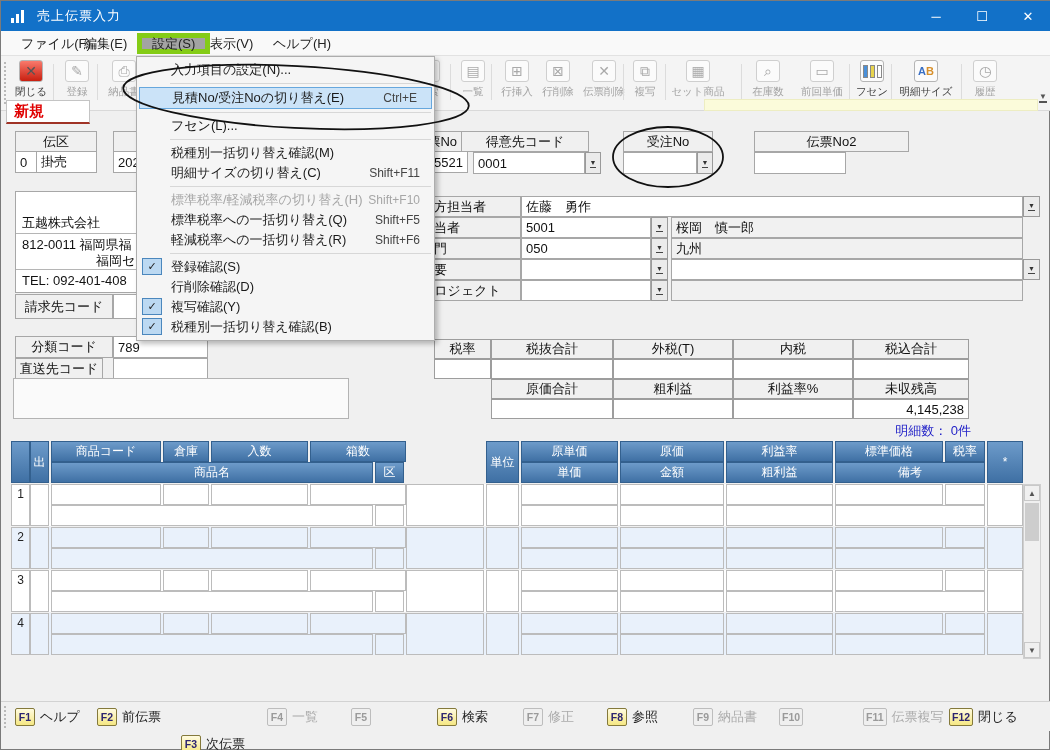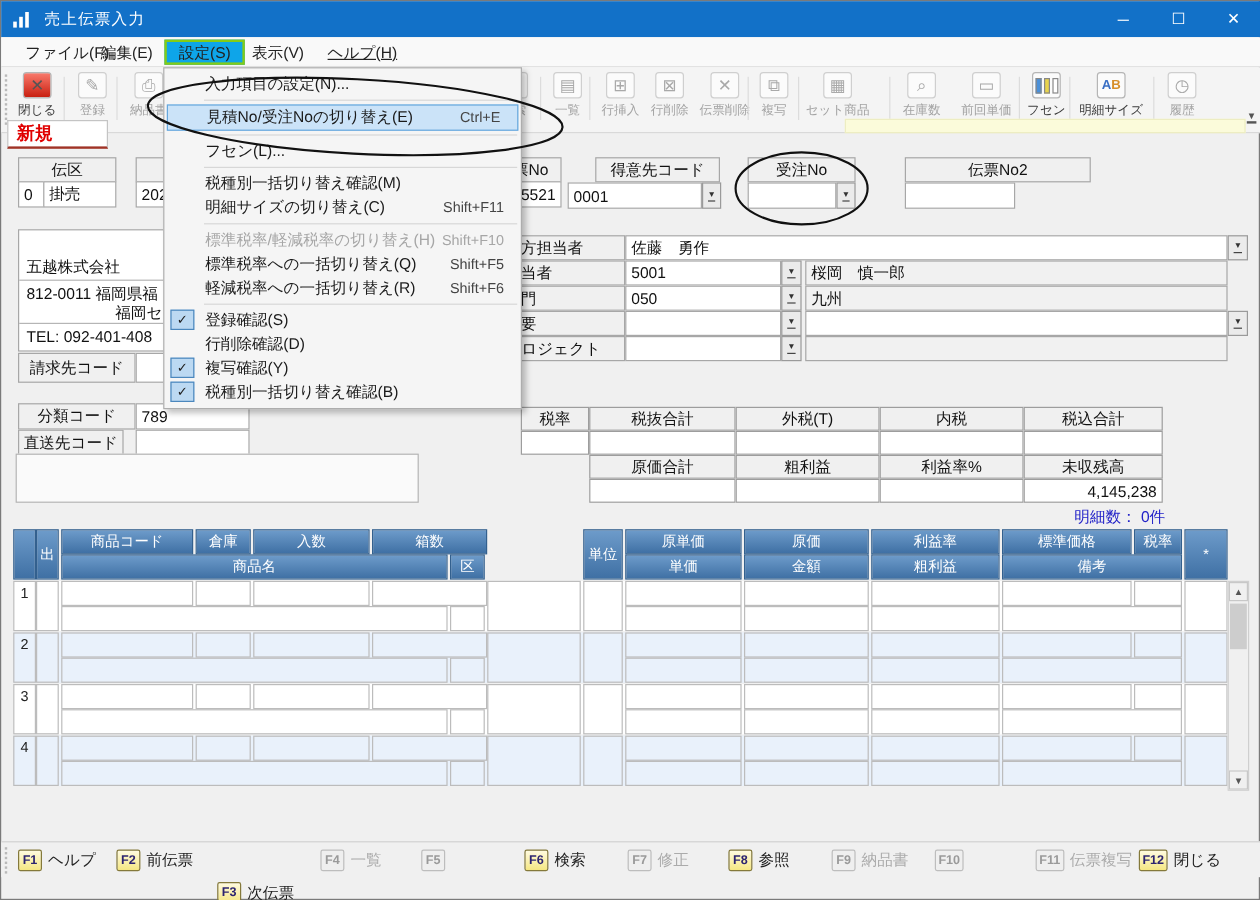--- a/index.html
+++ b/index.html
@@ -12,21 +12,21 @@
   .titlebar { position:absolute; left:0; top:0; width:1050px; height:30px; background:#1271c8; display:flex; align-items:center; color:#fff; }
   .titlebar .ttl { font-size:13px; margin-left:8px; letter-spacing:1px; }
   .appicon { width:18px; height:14px; margin-left:10px; display:flex; align-items:flex-end; gap:2px; }
   .appicon i { display:block; background:#fff; width:3px; }
   .winbtn { width:46px; height:30px; display:flex; align-items:center; justify-content:center; font-size:13px; color:#fff; }
   .winbtns { margin-left:auto; display:flex; }
 
   
   .menubar { position:absolute; left:0; top:30px; width:1050px; height:25px; background:#f9f9f9; border-bottom:1px solid #e2e2e2; }
   .mb-item { position:absolute; top:2px; height:21px; display:flex; align-items:center; justify-content:center; font-size:13px; color:#222; padding:0 10px; }
-  .mb-item.active { background:#0ea5e9; border:2px solid #84cc16; }
+  .mb-item.active { background:#a3a3a3; border:5px solid #84cc16; }
 
   
   .toolbar { position:absolute; left:0; top:55px; width:1050px; height:55px; background:#f4f4f4; border-bottom:1px solid #d9d9d9; }
   .tb-grip { position:absolute; left:3px; top:6px; height:42px; border-left:2px dotted #b9b9b9; }
   .tb-item { position:absolute; top:4px; height:48px; text-align:center; }
   .tb-ic { margin:0 auto; width:24px; height:22px; display:flex; align-items:center; justify-content:center; font-size:14px; color:#a9a9a9; border:1px solid #cfcfcf; border-radius:3px; background:#fbfbfb; }
   .tb-ic.en { color:#555; border-color:#b5b5b5; }
   .tb-lbl { font-size:10.5px; margin-top:3px; white-space:nowrap; color:#a3a3a3; }
   .tb-lbl.en { color:#3c3c3c; }
   .tb-sep { position:absolute; top:8px; height:36px; border-left:1px solid #dcdcdc; }
@@ -102,21 +102,21 @@
       <span class="winbtn">☐</span>
       <span class="winbtn">✕</span>
     </span>
   </div>
 
   <div class="menubar" id="menubar">
       <div class="mb-item" style="left: 10px;">ファイル(F)</div>
       <div class="mb-item" style="left: 73px;">編集(E)</div>
       <div class="mb-item active" style="left: 136px;">設定(S)</div>
       <div class="mb-item" style="left: 199px;">表示(V)</div>
-      <div class="mb-item" style="left: 262px; text-decoration: underline;">ヘルプ(H)</div>
+      <div class="mb-item" style="left: 262px;">ヘルプ(H)</div>
     </div>
 
   <div class="toolbar" id="toolbar">
     <span class="tb-grip"></span>
   <div class="tb-item" style="left: 8px; width: 44px;">
         <div class="tb-ic en tb-close">✕</div>
         <div class="tb-lbl en">閉じる</div>
       </div>
       <div class="tb-item" style="left: 56px; width: 40px;">
         <div class="tb-ic">✎</div>
@@ -200,21 +200,21 @@
   <div class="lbl abs" style="left:14px;top:130px;width:82px;height:21px">伝区</div>
   <div class="val abs" style="left:14px;top:150px;width:22px;height:22px">0</div>
   <div class="val abs" style="left:35px;top:150px;width:61px;height:22px">掛売</div>
 
   <div class="lbl abs" style="left:112px;top:130px;width:120px;height:21px"></div>
   <div class="val abs" style="left:112px;top:150px;width:120px;height:22px">202</div>
 
   <div class="lbl abs" style="left:390px;top:130px;width:77px;height:21px;justify-content:flex-end;padding-right:10px">伝票No</div>
   <div class="val abs r" style="left:390px;top:150px;width:77px;height:22px">5521</div>
 
-  <div class="lbl abs" style="left:495px;top:130px;width:104px;height:21px">得意先コード</div>
+  <div class="lbl abs" style="left:460px;top:130px;width:128px;height:21px">得意先コード</div>
   <div class="val abs" style="left:472px;top:151px;width:112px;height:22px">0001</div>
   <div class="dd abs" style="left:584px;top:151px;width:16px;height:22px">
       <b>▼</b>
     </div>
 
   <div class="lbl abs" style="left:622px;top:130px;width:90px;height:21px">受注No</div>
   <div class="val abs" style="left:622px;top:151px;width:74px;height:22px"></div>
   <div class="dd abs" style="left:696px;top:151px;width:16px;height:22px">
       <b>▼</b>
     </div>

